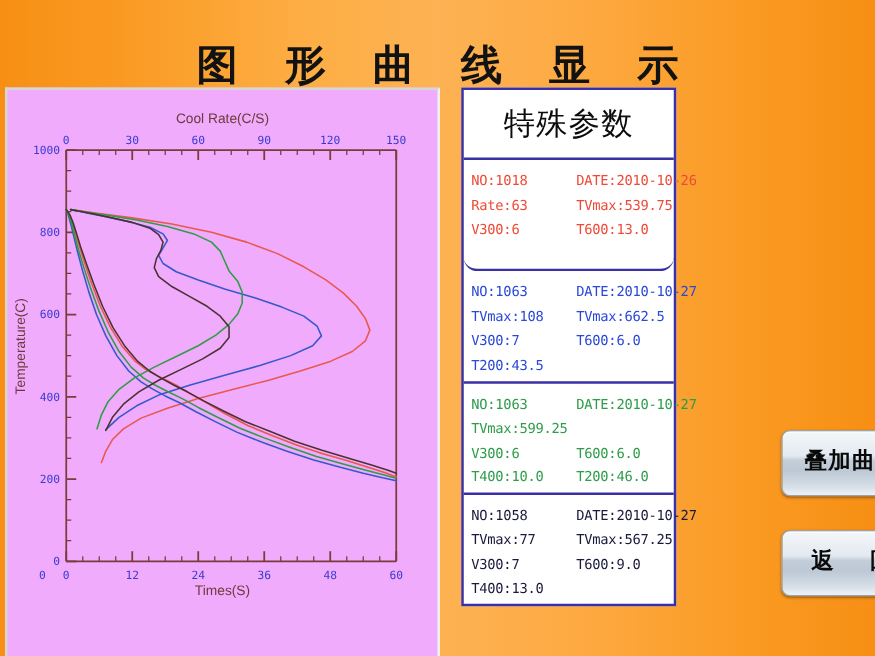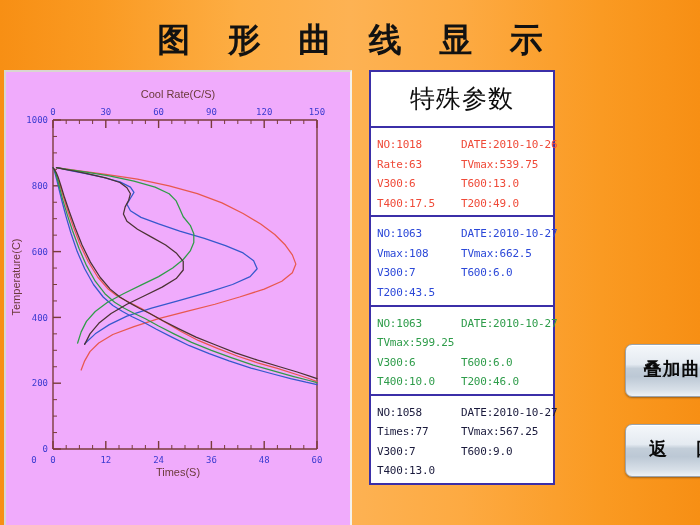--- a/index.html
+++ b/index.html
@@ -11,21 +11,21 @@
     font-family: "Liberation Sans", sans-serif;
     background: linear-gradient(to right,
         #f78f14 0%, #fa9a22 14%, #fdad43 34%, #fdb253 50%,
         #fdaa42 66%, #fa9a22 86%, #f78f14 100%);
     position: relative;
   }
 
   
   #app-title {
     position: absolute;
-    top: 20px; left: 0; width: 700px;
+    top: 32px; left: 0; width: 700px;
     text-align: center;
     font-size: 33px;
     font-weight: bold;
     letter-spacing: 13px;
     text-indent: 13px;
     color: #121212;
     font-family: "DejaVu Sans", "Liberation Sans", sans-serif;
     line-height: 40px;
     white-space: nowrap;
   }
@@ -39,21 +39,21 @@
     border: 2px solid;
     border-color: #d9d6cf #f3f1ec #f3f1ec #d9d6cf;
     box-sizing: border-box;
   }
   #chart-svg { display: block; }
 
   
   #params-panel {
     position: absolute;
     left: 369px; top: 70px;
-    width: 186px; height: 415px;
+    width: 172px; height: 415px;
     background: #ffffff;
     border: 2px solid #3b2fa8;
     box-sizing: border-box;
     display: flex;
     flex-direction: column;
   }
   #params-title {
     height: 54px;
     line-height: 54px;
     text-align: center;
@@ -219,46 +219,42 @@
         <path d="M 50.52 95.70 L 61.08 97.35 L 78.68 99.98 L 103.32 103.93 L 127.96 109.19 L 149.08 115.12 L 163.16 121.70 L 170.20 128.93 L 173.72 136.83 L 177.24 144.73 L 184.28 153.28 L 187.80 161.83 L 187.80 170.39 L 184.28 178.94 L 177.24 187.50 L 166.68 196.05 L 152.60 204.60 L 135.00 213.16 L 117.40 221.71 L 101.56 230.27 L 89.24 239.48 L 80.44 249.35 L 75.16 259.88 L 71.64 271.06" fill="none" stroke="#2f9c47" stroke-width="1.25" stroke-linejoin="round" stroke-linecap="round"></path>
         <path d="M 47.00 95.70 L 48.32 97.35 L 50.08 100.31 L 52.28 105.57 L 54.92 113.80 L 58.44 125.31 L 63.28 139.46 L 69.00 155.25 L 76.04 173.02 L 84.40 190.13 L 94.08 205.26 L 104.20 217.11 L 113.88 225.00 L 123.56 230.92 L 133.24 236.19 L 143.80 241.45 L 157.00 248.69 L 172.40 256.59 L 190.00 265.14 L 209.80 273.04 L 229.60 280.93 L 251.60 288.17 L 273.60 294.75 L 291.20 300.01 L 304.40 304.29 L 311.00 306.59" fill="none" stroke="#4a3232" stroke-width="1.25" stroke-linejoin="round" stroke-linecap="round"></path>
         <path d="M 50.52 95.70 L 57.56 97.02 L 68.12 99.00 L 82.20 101.96 L 99.80 105.90 L 113.88 110.51 L 120.92 115.77 L 124.44 121.70 L 122.68 128.28 L 119.16 134.86 L 117.40 142.09 L 120.92 149.33 L 131.48 157.23 L 145.56 165.12 L 159.64 173.02 L 170.20 180.92 L 177.24 189.47 L 177.24 198.02 L 170.20 206.58 L 156.12 215.13 L 138.52 223.69 L 120.92 232.24 L 105.08 241.45 L 92.76 251.32 L 83.96 261.85 L 78.68 272.38" fill="none" stroke="#4a3232" stroke-width="1.25" stroke-linejoin="round" stroke-linecap="round"></path>
       </g>
   </svg>
 </div>
 
 <div id="params-panel">
   <div id="params-title">特殊参数</div>
 
-  <div class="param-block" style="color: rgb(239, 74, 56);">
+  <div class="param-block" style="color: rgb(239, 74, 56); border-radius: 11px;">
     <div class="param-row">
       <span class="param-left">NO:1018</span>
       <span class="param-right">DATE:2010-10-26</span>
     </div>
     <div class="param-row">
       <span class="param-left">Rate:63</span>
       <span class="param-right">TVmax:539.75</span>
     </div>
     <div class="param-row">
       <span class="param-left">V300:6</span>
       <span class="param-right">T600:13.0</span>
     </div>
-    <div class="param-row">
-      <span class="param-left">T400:17.5</span>
-      <span class="param-right">T200:49.0</span>
-    </div>
   </div>
 
   <div class="param-block" style="color: rgb(43, 72, 216);">
     <div class="param-row">
       <span class="param-left">NO:1063</span>
       <span class="param-right">DATE:2010-10-27</span>
     </div>
     <div class="param-row">
-      <span class="param-left">Vmax:108</span>
+      <span class="param-left">TVmax:108</span>
       <span class="param-right">TVmax:662.5</span>
     </div>
     <div class="param-row">
       <span class="param-left">V300:7</span>
       <span class="param-right">T600:6.0</span>
     </div>
     <div class="param-row">
       <span class="param-right">T200:43.5</span>
     </div>
   </div>
@@ -280,21 +276,21 @@
       <span class="param-right">T200:46.0</span>
     </div>
   </div>
 
   <div class="param-block" style="color: rgb(26, 26, 60);">
     <div class="param-row">
       <span class="param-left">NO:1058</span>
       <span class="param-right">DATE:2010-10-27</span>
     </div>
     <div class="param-row">
-      <span class="param-left">Times:77</span>
+      <span class="param-left">TVmax:77</span>
       <span class="param-right">TVmax:567.25</span>
     </div>
     <div class="param-row">
       <span class="param-left">V300:7</span>
       <span class="param-right">T600:9.0</span>
     </div>
     <div class="param-row">
       <span class="param-left">T400:13.0</span>
     </div>
   </div>

